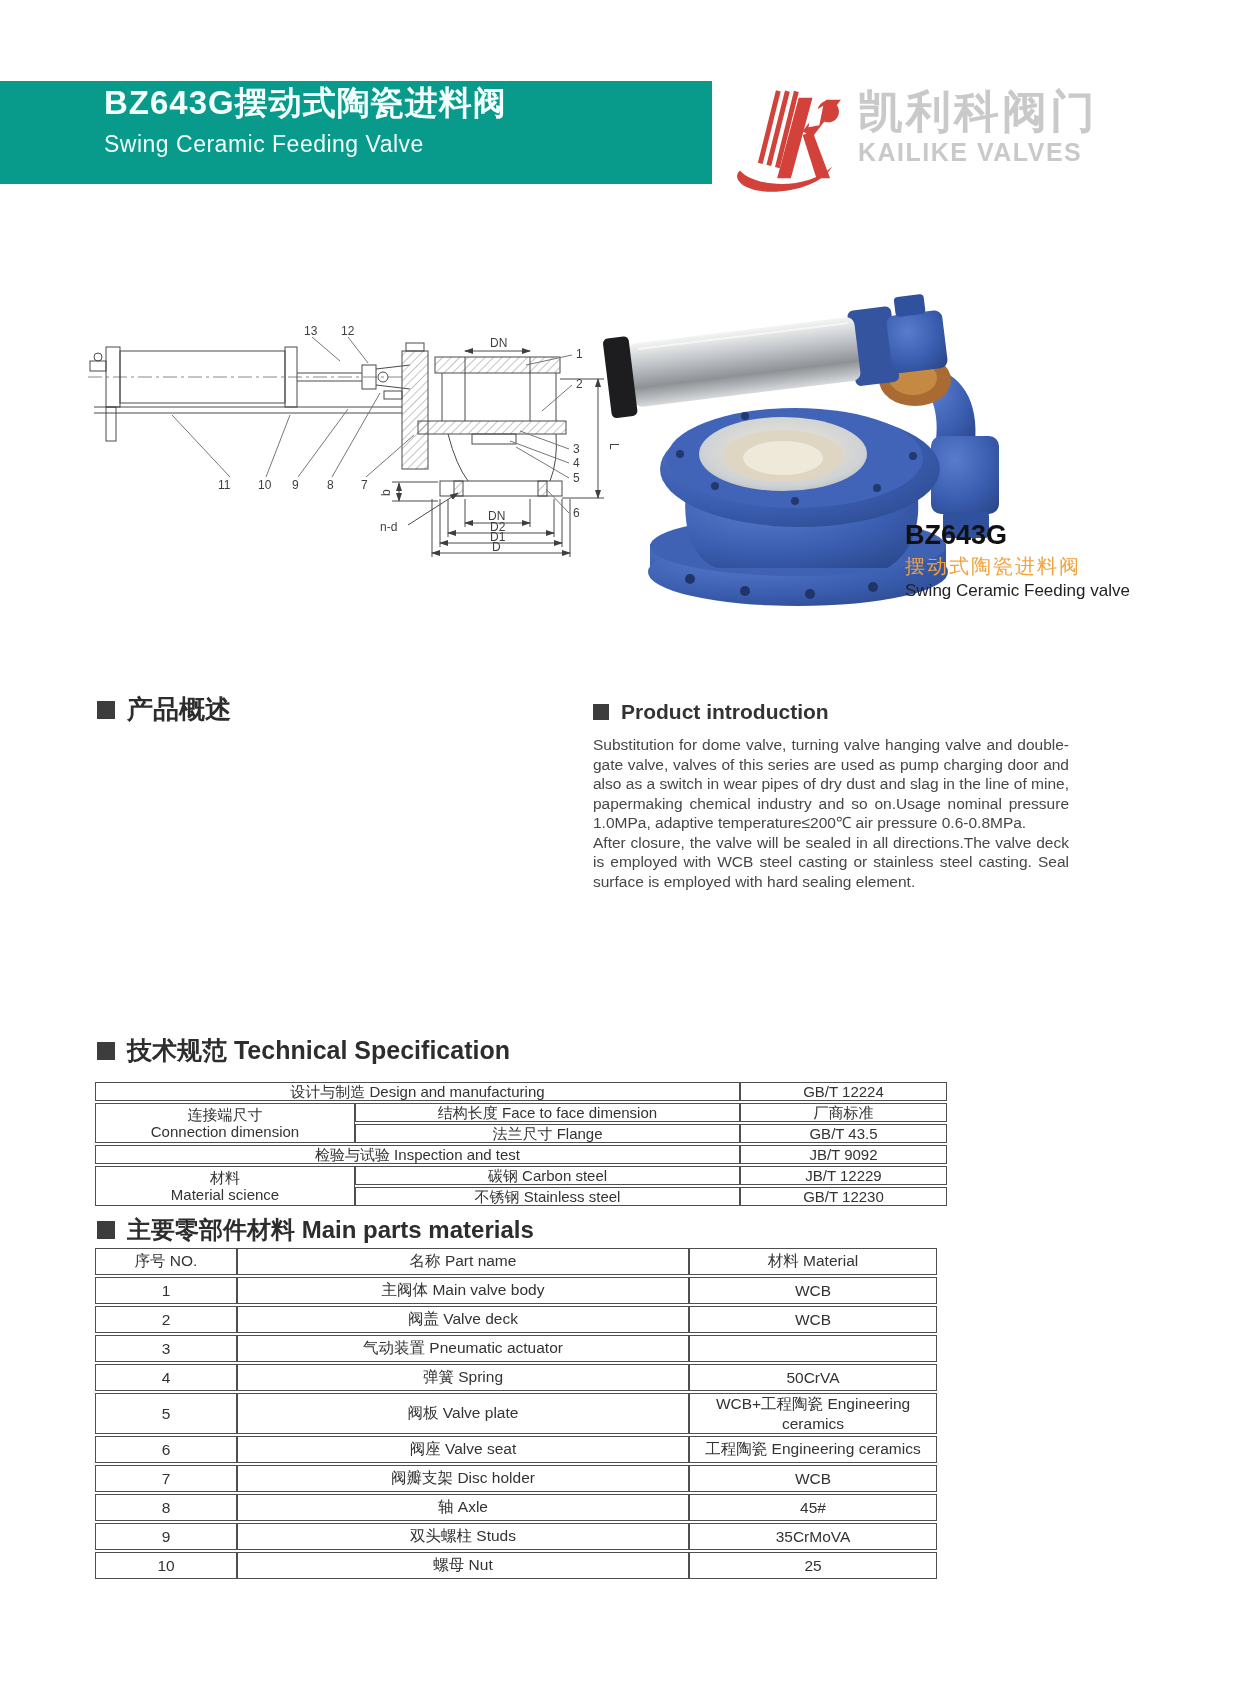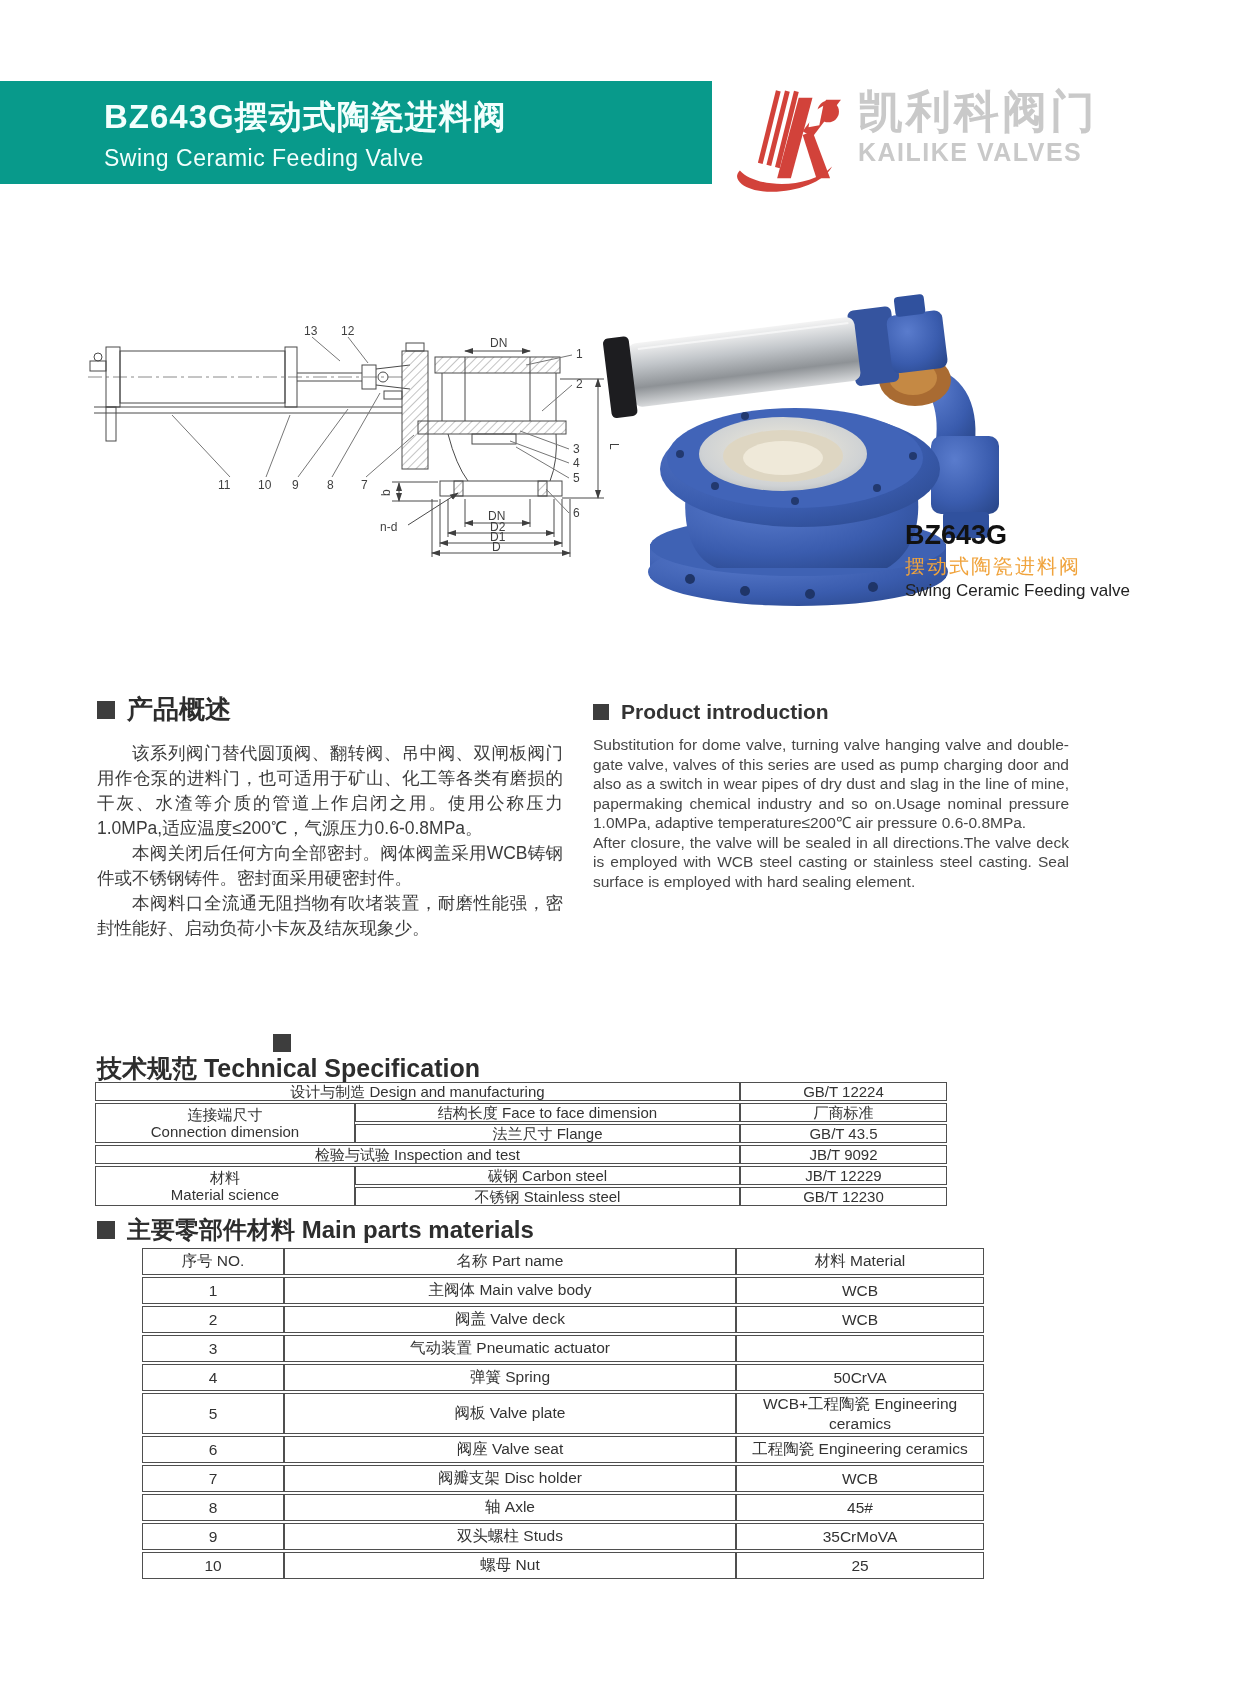--- a/index.html
+++ b/index.html
@@ -2,21 +2,21 @@
 <html><head>
 <meta charset="utf-8">
 <style>
   html,body{margin:0;padding:0;background:#fff;}
   .page{position:relative;width:1240px;height:1683px;background:#ffffff;overflow:hidden;
         font-family:"Liberation Sans",sans-serif;}
 
   
   .banner{position:absolute;left:0;top:81px;width:712px;height:103px;background:#089a8b;
           box-sizing:border-box;padding-left:104px;color:#f2fffd;}
-  .banner-zh{font-size:33px;font-weight:bold;letter-spacing:1px;padding-top:14px;}
+  .banner-zh{font-size:33px;font-weight:bold;letter-spacing:1px;}
   .banner-en{font-size:23px;margin-top:5px;letter-spacing:.5px;}
 
   
   .logo{position:absolute;left:726px;top:88px;display:flex;align-items:flex-start;}
   .logo-text{margin-left:14px;color:#c9c9c9;}
   .logo-zh{font-size:45px;font-weight:bold;letter-spacing:3px;line-height:1.05;}
   .logo-en{font-size:25px;font-weight:bold;letter-spacing:1.5px;margin-top:3px;}
 
   
   .tech-drawing{position:absolute;left:80px;top:295px;}
@@ -37,31 +37,31 @@
   .overview-text{margin-top:14px;font-size:17.5px;line-height:25px;color:#3c3c3c;text-align:justify;}
   .overview-text p{margin:0;text-indent:2em;}
 
   
   .sec-intro{position:absolute;left:593px;top:700px;width:476px;}
   .sec-intro .sec-heading{font-size:21px;color:#333;}
   .intro-text{margin-top:11px;font-size:15.5px;line-height:19.5px;color:#474747;text-align:justify;}
   .intro-text p{margin:0;}
 
   
-  .spec-heading{position:absolute;left:97px;top:1034px;font-size:25px;flex-direction:column;}
+  .spec-heading{position:absolute;left:97px;top:1034px;font-size:25px;}
   .parts-heading{position:absolute;left:97px;top:1214px;font-size:24px;text-align:center;}
   table.sheet{position:absolute;left:95px;border-collapse:separate;border-spacing:0 2px;
               table-layout:fixed;color:#333;}
   table.sheet td,table.sheet th{border:1px solid #4f4f4f;text-align:center;vertical-align:middle;
               padding:0 4px;background:#fff;font-weight:normal;overflow:hidden;}
   td.g,th.g{background:#d2d2d2;}
   table.spec{top:1080px;width:852px;font-size:15px;}
   table.spec td{height:17px;line-height:16px;}
   table.spec .two span{display:block;line-height:17px;}
-  table.parts{top:1246px;width:842px;font-size:15.5px;margin-left:47px;}
+  table.parts{top:1246px;width:842px;font-size:15.5px;}
   table.parts td,table.parts th{height:25px;}
 
   
   .lineart{stroke:#4a4a4a;fill:none;stroke-width:1;}
   text.dwg{font-family:"Liberation Sans",sans-serif;font-size:12px;fill:#3f3f3f;stroke:none;}
 </style>
 </head>
 <body>
 
 <div class="page">
@@ -267,25 +267,20 @@
     <div class="model">BZ643G</div>
     <div class="lzh">摆动式陶瓷进料阀</div>
     <div class="len">Swing Ceramic Feeding valve</div>
   </div>
 
   <div class="sec-overview">
     <div class="sec-heading">
       <span class="sq"></span>
       <span>产品概述</span>
     </div>
-    <div class="overview-text">
-      <p>该系列阀门替代圆顶阀、翻转阀、吊中阀、双闸板阀门用作仓泵的进料门，也可适用于矿山、化工等各类有磨损的干灰、水渣等介质的管道上作启闭之用。使用公称压力1.0MPa,适应温度≤200℃，气源压力0.6-0.8MPa。</p>
-      <p>本阀关闭后任何方向全部密封。阀体阀盖采用WCB铸钢件或不锈钢铸件。密封面采用硬密封件。</p>
-      <p>本阀料口全流通无阻挡物有吹堵装置，耐磨性能强，密封性能好、启动负荷小卡灰及结灰现象少。</p>
-    </div>
   </div>
 
   <div class="sec-intro">
     <div class="sec-heading">
       <span class="sq small"></span>
       <span>Product introduction</span>
     </div>
     <div class="intro-text">
       <p>Substitution for dome valve, turning valve hanging valve and double-gate valve, valves of this series are used as pump charging door and also as a switch in wear pipes of dry dust and slag in the line of mine, papermaking chemical industry and so on.Usage nominal pressure 1.0MPa, adaptive temperature≤200℃ air pressure 0.6-0.8MPa.</p>
       <p>After closure, the valve will be sealed in all directions.The valve deck is employed with WCB steel casting or stainless steel casting. Seal surface is employed with hard sealing element.</p>

